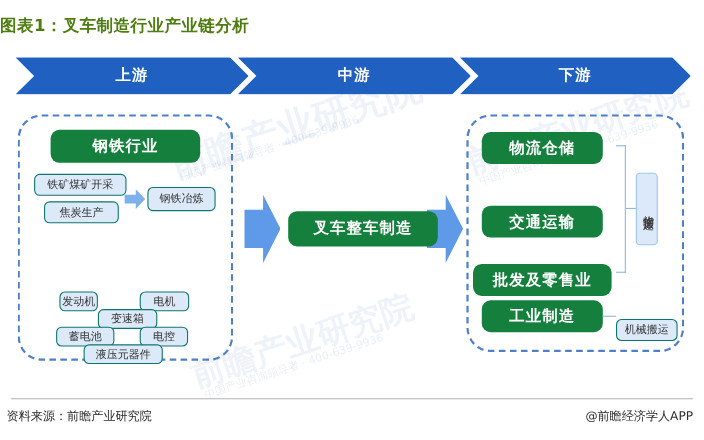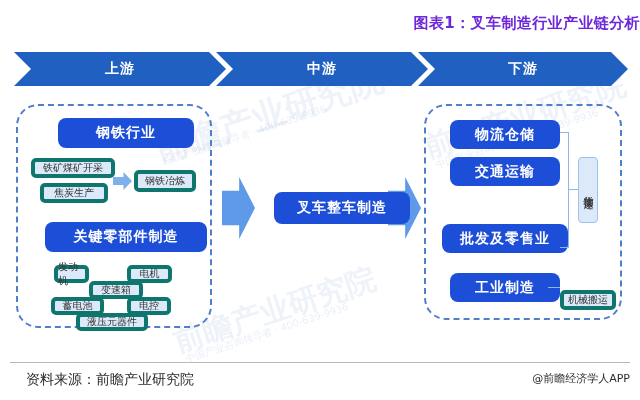--- a/index.html
+++ b/index.html
@@ -20,24 +20,24 @@
     width: 640px;
     height: 400px;
   }
 
   
   .title {
     position: absolute;
     top: 14px;
     left: 0;
     width: 640px;
-    text-align: right;
+    text-align: left;
     font-size: 15px;
     font-weight: bold;
-    color: #6d28d9;
+    color: #4d7c0f;
     letter-spacing: 0.4px;
   }
 
   
   .banner-row {
     position: absolute;
     top: 52px;
     left: 14px;
     width: 614px;
     height: 34px;
@@ -68,36 +68,35 @@
     border: 2px dashed #4f7fc9;
     border-radius: 22px;
     box-sizing: border-box;
   }
   .dash-left  { left: 16px;  top: 104px; width: 196px; height: 224px; }
   .dash-right { left: 424px; top: 104px; width: 198px; height: 216px; }
 
   
   .hdr-box {
     position: absolute;
-    background: #1d4ed8;
+    background: #15803d;
     border-radius: 8px;
     color: #ffffff;
     font-size: 14px;
     font-weight: bold;
     display: flex;
     align-items: center;
     justify-content: center;
     letter-spacing: 1px;
     box-sizing: border-box;
-    margin-left: 12px;
   }
   .sub-box {
     position: absolute;
     background: #dce9f9;
-    border: 4px solid #0f766e;
+    border: 1px solid #0f766e;
     border-radius: 5px;
     color: #333333;
     font-size: 10px;
     display: flex;
     align-items: center;
     justify-content: center;
     box-sizing: border-box;
   }
 
   
@@ -140,22 +139,22 @@
     width: 33px;
     height: 62px;
     -webkit-clip-path: polygon(0 22%, 52% 22%, 52% 0, 100% 50%, 52% 100%, 52% 78%, 0 78%);
     clip-path: polygon(0 22%, 52% 22%, 52% 0, 100% 50%, 52% 100%, 52% 78%, 0 78%);
   }
   .arrow-a { left: 222px; top: 177px; }
   .arrow-b { left: 388px; top: 177px; }
 
   
   .b-logistics  { left: 438px; top: 120px; width: 110px; height: 29px; }
-  .b-transport  { left: 438px; top: 157px; width: 110px; height: 29px; }
-  .b-wholesale  { left: 430px; top: 224px; width: 126px; height: 29px; }
+  .b-transport  { left: 438px; top: 187px; width: 110px; height: 29px; }
+  .b-wholesale  { left: 430px; top: 240px; width: 126px; height: 29px; }
   .b-industrial { left: 438px; top: 273px; width: 110px; height: 29px; }
 
   
   .bracket {
     position: absolute;
     left: 560px;
     top: 132px;
     width: 9px;
     height: 116px;
     border-top: 1.3px solid #8fb6e4;
@@ -208,23 +207,23 @@
   .footer-rule {
     position: absolute;
     left: 10px;
     top: 362px;
     width: 620px;
     height: 1px;
     background: #b9b9b9;
   }
   .footer-left {
     position: absolute;
-    left: 26px;
+    left: 6px;
     top: 371px;
-    font-size: 14px;
+    font-size: 11px;
     color: #2b2b2b;
   }
   .footer-right {
     position: absolute;
     right: 10px;
     top: 371px;
     font-size: 11px;
     color: #2b2b2b;
     margin-left: 32px;
   }
@@ -277,21 +276,20 @@
   </div>
 
   <div class="dash-box dash-left"></div>
 
   <div class="hdr-box b-steel">钢铁行业</div>
   <div class="sub-box b-mining">铁矿煤矿开采</div>
   <div class="sub-box b-coke">焦炭生产</div>
   <div class="mini-arrow"></div>
   <div class="sub-box b-smelt">钢铁冶炼</div>
 
-  <div class="hdr-box b-parts">关键零部件制造</div>
   <div class="sub-box b-engine">发动机</div>
   <div class="sub-box b-motor">电机</div>
   <div class="sub-box b-gearbox">变速箱</div>
   <div class="sub-box b-battery">蓄电池</div>
   <div class="sub-box b-econtrol">电控</div>
   <div class="sub-box b-hydraulic">液压元器件</div>
 
   <div class="big-arrow arrow-a"></div>
   <div class="big-arrow arrow-b"></div>
 

